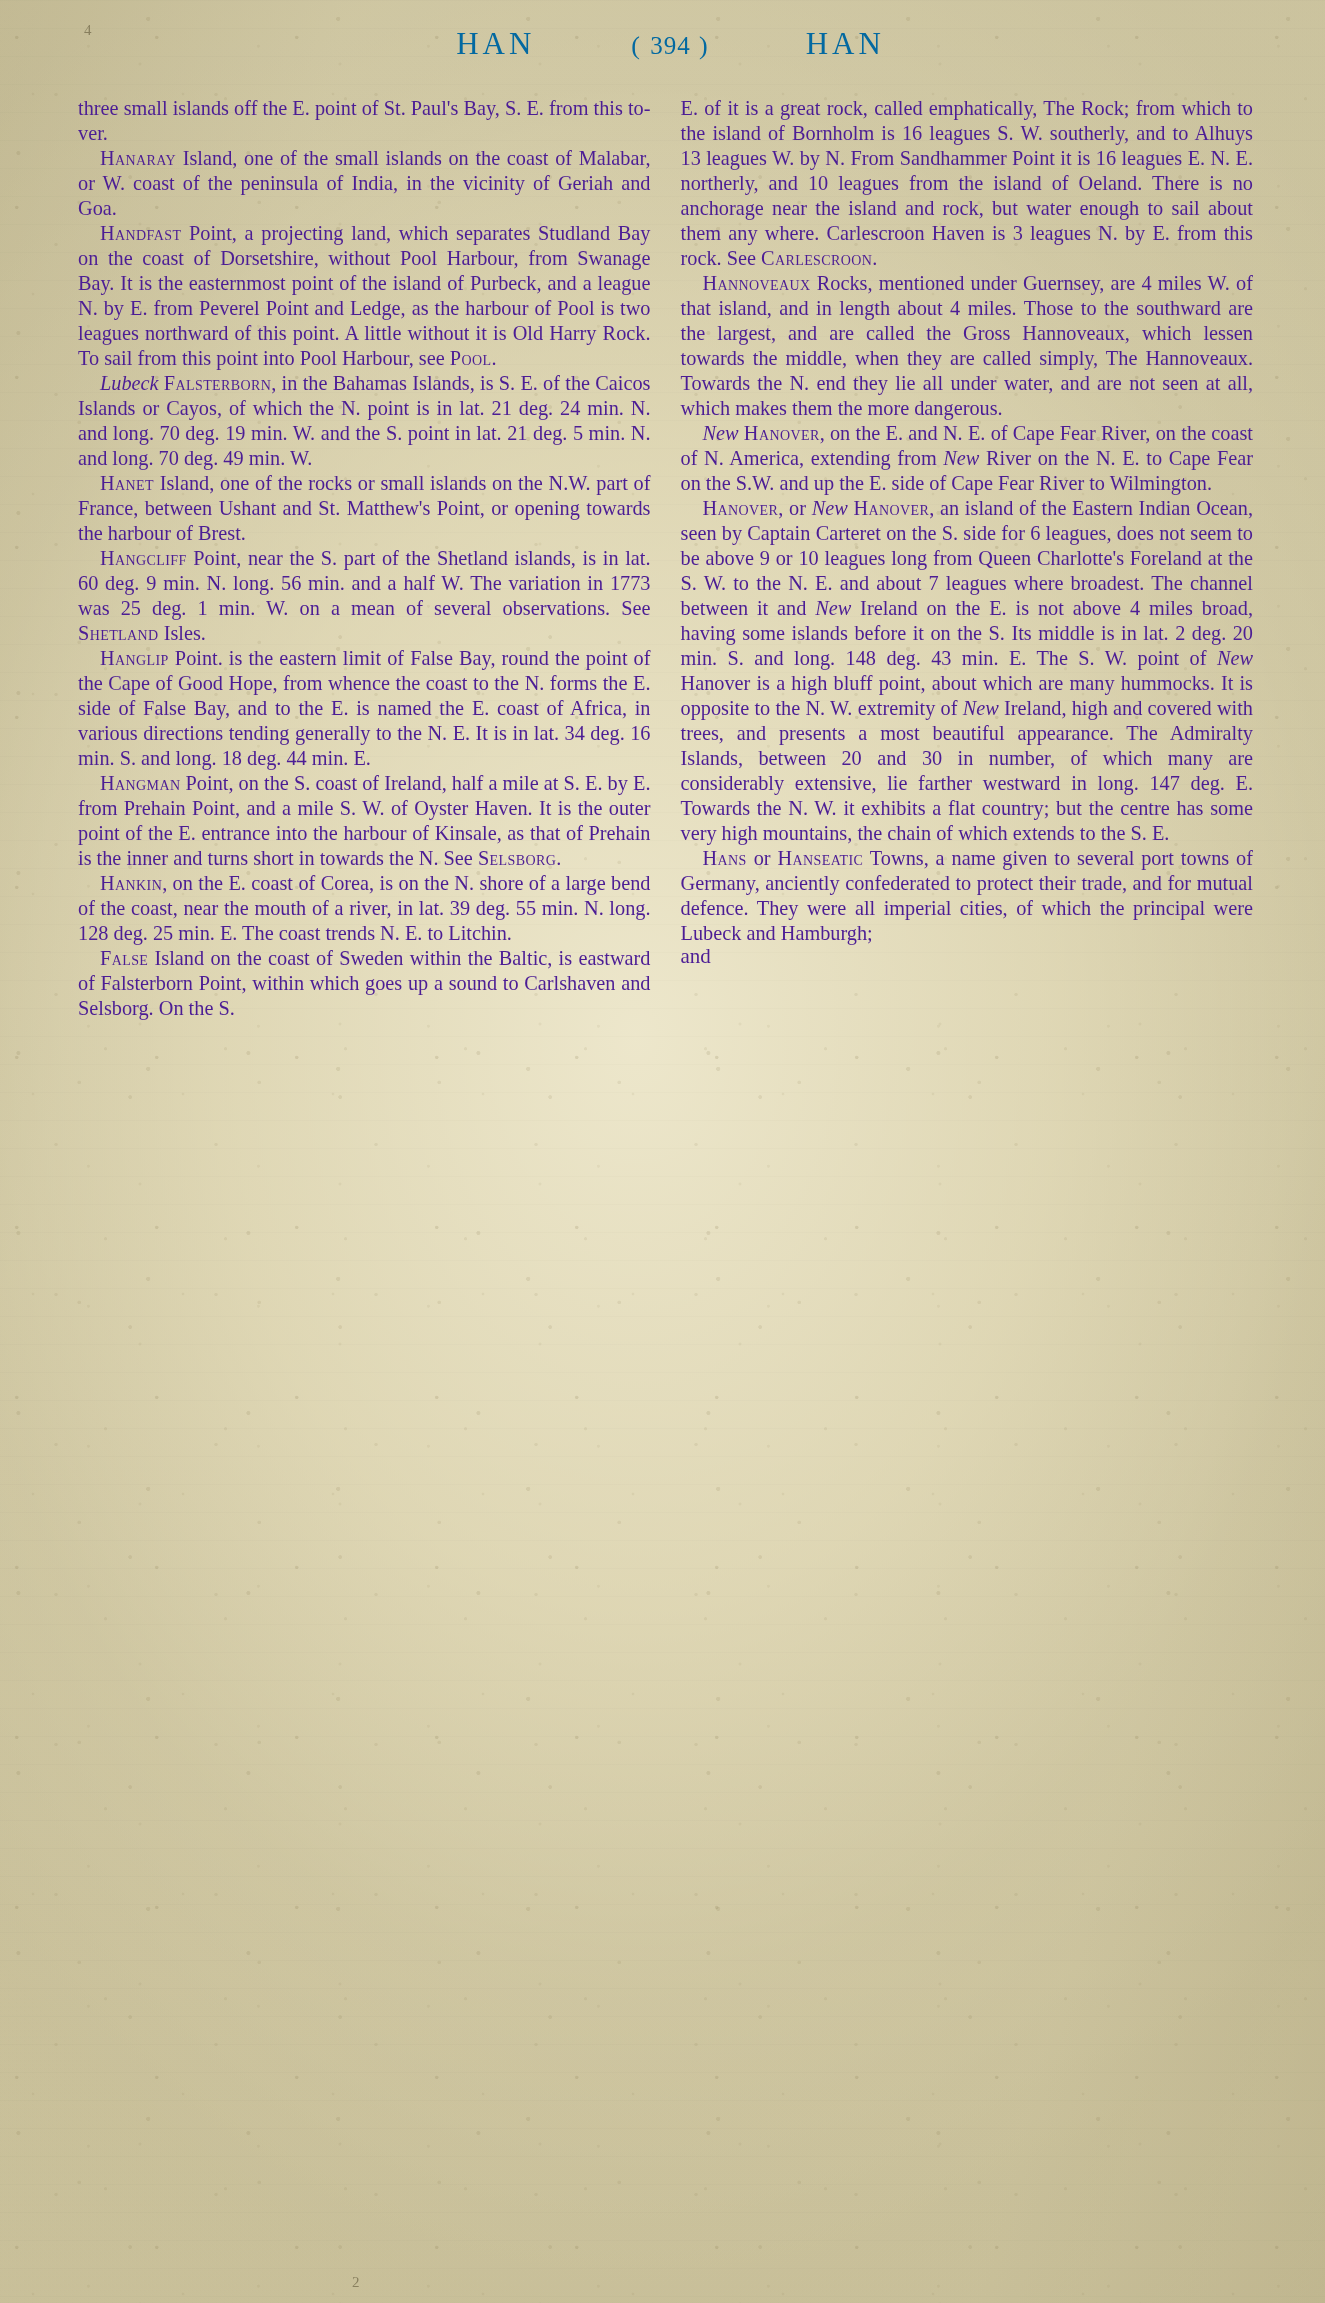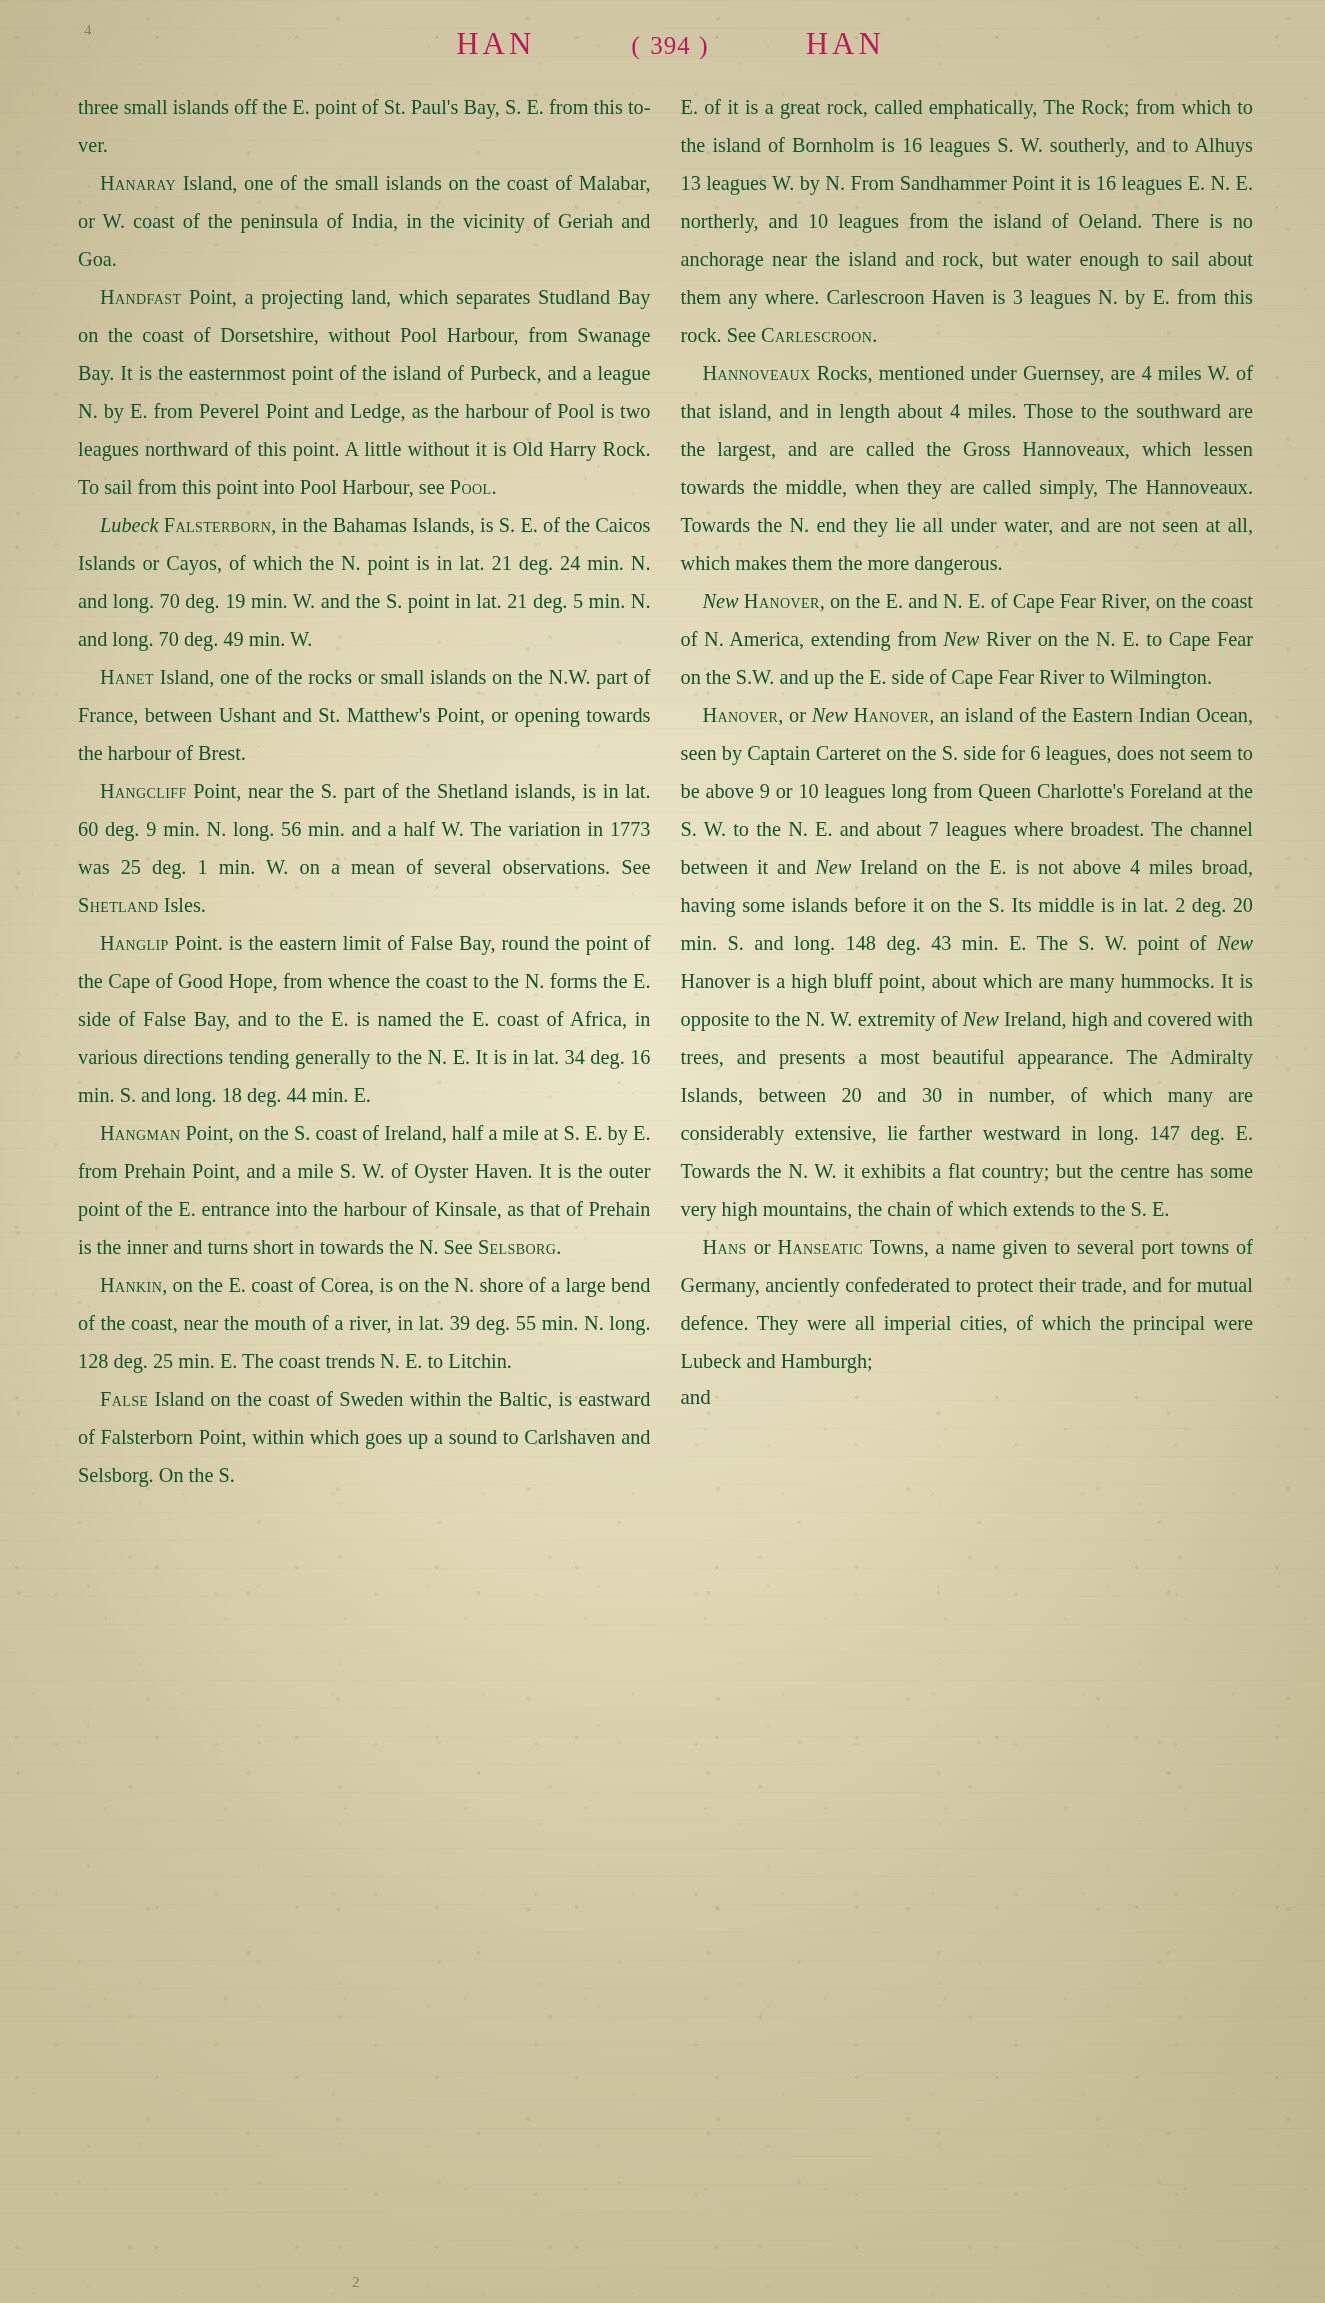--- a/index.html
+++ b/index.html
@@ -52,21 +52,21 @@
     top: 26px;
     left: 16px;
     right: 0;
     height: 48px;
     display: flex;
     align-items: baseline;
     justify-content: center;
     gap: 96px;
     font-size: 31px;
     letter-spacing: 4px;
-    color: #be185d;
+    color: #0369a1;
   }
   .header .running {
     font-variant: small-caps;
     font-weight: 400;
   }
   .header .pagenum {
     font-size: 25px;
     letter-spacing: 2px;
   }
   .pagenum .paren { font-size: 26px; }
@@ -77,24 +77,25 @@
     top: 88px;
     left: 78px;
     right: 72px;
     bottom: 60px;
     display: flex;
     gap: 30px;
   }
   .col {
     width: 50%;
     font-size: 20.3px;
-    line-height: 38px;
+    line-height: 25px;
     text-align: justify;
     text-justify: inter-word;
-    color: #14532d;
+    color: #4c1d95;
+    margin-top: 8px;
   }
   .col p {
     margin: 0;
     text-indent: 22px;
   }
   .col p.noindent { text-indent: 0; }
   .sc {
     font-variant: small-caps;
     letter-spacing: 0.4px;
   }

